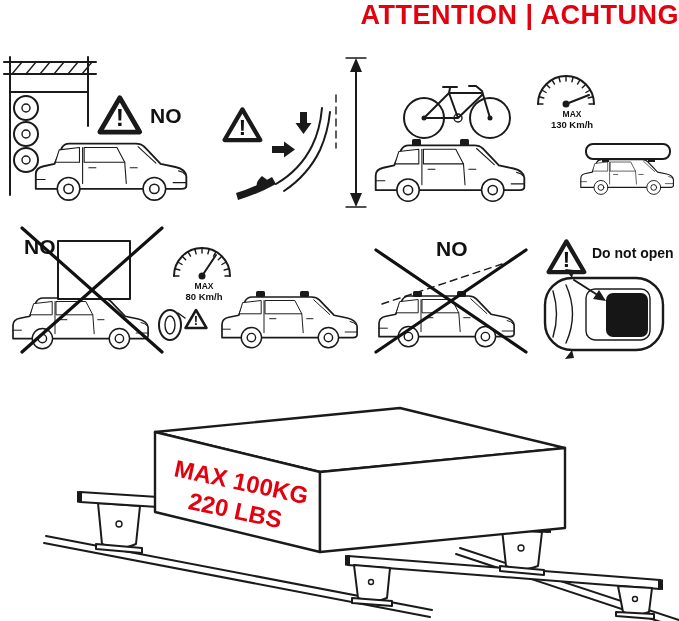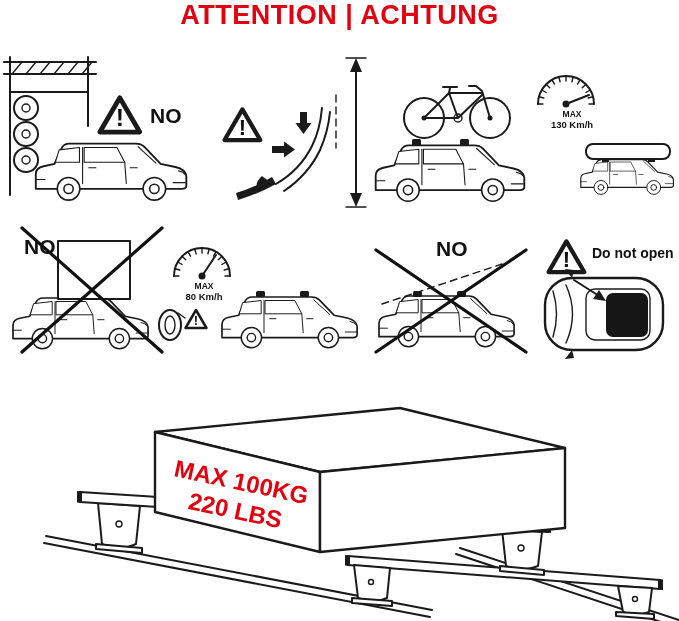--- a/index.html
+++ b/index.html
@@ -1,17 +1,17 @@
 <!DOCTYPE html>
 <html style="--accent: #e3000f;"><head>
 <meta charset="utf-8">
 <style>
   html,body{margin:0;padding:0;background:#fff}
   .stage{position:relative;width:679px;height:621px;background:#fff;font-family:"Liberation Sans",sans-serif;overflow:hidden}
-  .title{position:absolute;top:0;left:0;width:100%;text-align:center;font-size:27px;font-weight:700;letter-spacing:.5px;color:var(--accent,#e3000f)}
+  .title{position:absolute;top:0;left:0;width:100%;text-align:right;font-size:27px;font-weight:700;letter-spacing:.5px;color:var(--accent,#e3000f)}
   .art{position:absolute;left:0;top:0}
   .s{fill:none;stroke:#1a1a1a;stroke-width:2.4;stroke-linecap:round;stroke-linejoin:round}
   .s2{fill:none;stroke:#1a1a1a;stroke-width:2;stroke-linecap:round;stroke-linejoin:round}
   .t{fill:none;stroke:#1a1a1a;stroke-width:1.4;stroke-linecap:round;stroke-linejoin:round}
   .w{fill:#fff}
   .ink{fill:#1a1a1a;stroke:none}
   .x{stroke:#111;stroke-width:3.2;stroke-linecap:round}
   .dash{stroke-dasharray:7 5}
   text{font-family:"Liberation Sans",sans-serif}
   .no-label{font-weight:700;font-size:21px;fill:#111}

